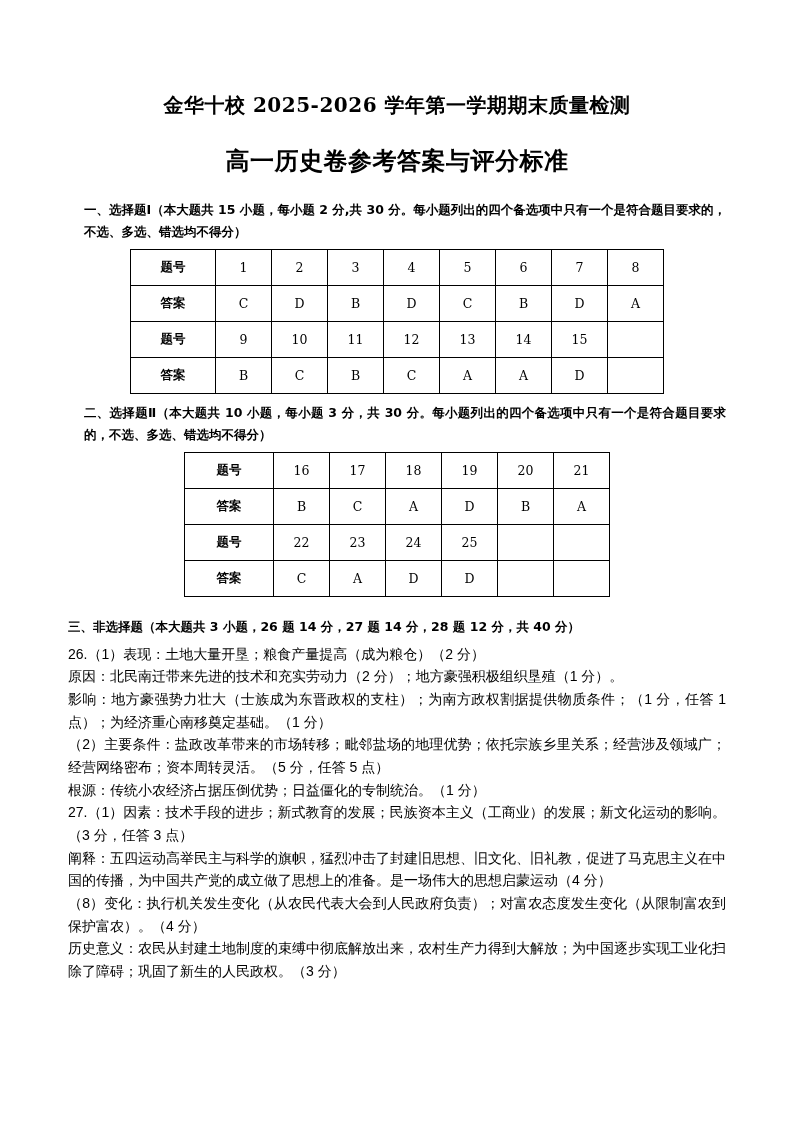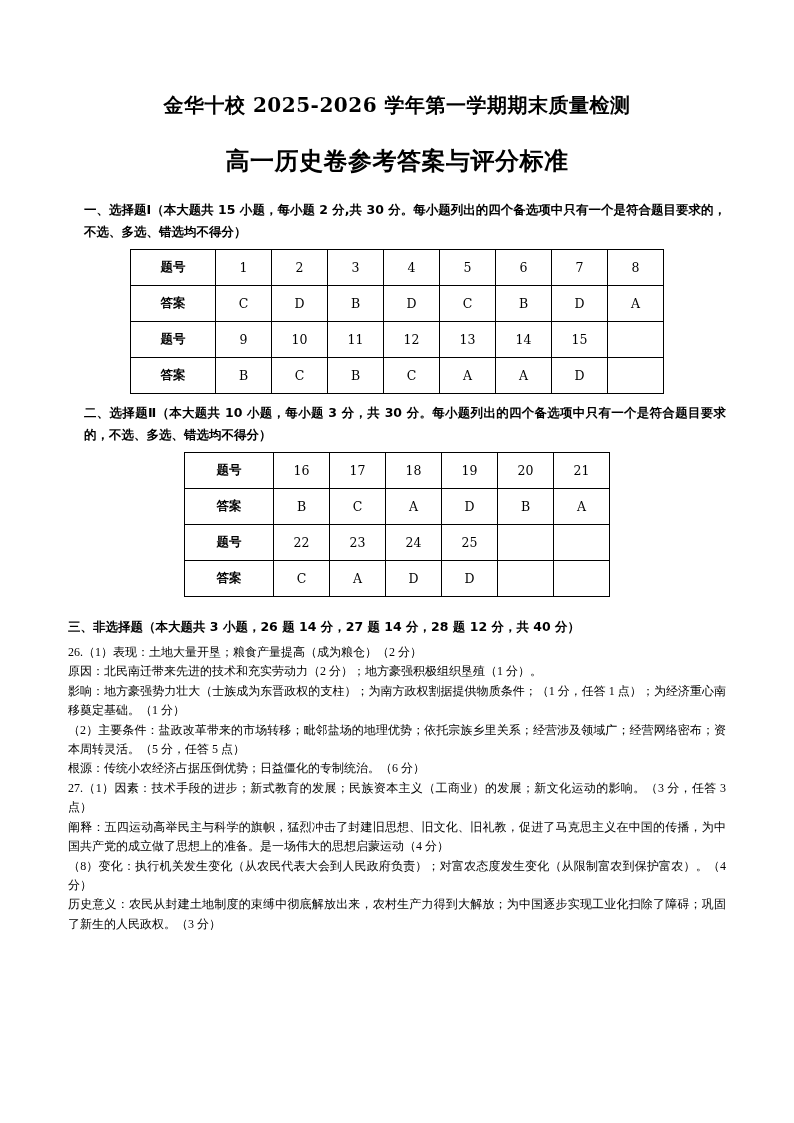--- a/index.html
+++ b/index.html
@@ -66,24 +66,24 @@
     font-weight: bold;
     font-family: Liberation Serif, serif;
   }
   table.t1 { width: 512px; }
   table.t1 td { width: 53px; }
   table.t1 td.hdr { width: 82px; }
   table.t2 { width: 404px; }
   table.t2 td { width: 53px; }
   table.t2 td.hdr { width: 86px; }
   .body-text {
-    font-size: 12px;
+    font-size: 14px;
     line-height: 1.62;
     text-align: justify;
-    font-family: Liberation Serif, serif;
+    font-family: Liberation Sans, sans-serif;
   }
   .body-text p {
     margin: 0;
   }
 </style>
 </head>
 <body>
 
 <div class="page">
 
@@ -184,21 +184,21 @@
     </tbody>
   </table>
 
   <div class="section-head-3">三、非选择题（本大题共 3 小题，26 题 14 分，27 题 14 分，28 题 12 分，共 40 分）</div>
 
   <div class="body-text">
     <p>26.（1）表现：土地大量开垦；粮食产量提高（成为粮仓）（2 分）</p>
     <p>原因：北民南迁带来先进的技术和充实劳动力（2 分）；地方豪强积极组织垦殖（1 分）。</p>
     <p>影响：地方豪强势力壮大（士族成为东晋政权的支柱）；为南方政权割据提供物质条件；（1 分，任答 1 点）；为经济重心南移奠定基础。（1 分）</p>
     <p>（2）主要条件：盐政改革带来的市场转移；毗邻盐场的地理优势；依托宗族乡里关系；经营涉及领域广；经营网络密布；资本周转灵活。（5 分，任答 5 点）</p>
-    <p>根源：传统小农经济占据压倒优势；日益僵化的专制统治。（6 分）</p>
+    <p>根源：传统小农经济占据压倒优势；日益僵化的专制统治。（1 分）</p>
   </div>
 
   <div class="body-text">
     <p>27.（1）因素：技术手段的进步；新式教育的发展；民族资本主义（工商业）的发展；新文化运动的影响。（3 分，任答 3 点）</p>
     <p>阐释：五四运动高举民主与科学的旗帜，猛烈冲击了封建旧思想、旧文化、旧礼教，促进了马克思主义在中国的传播，为中国共产党的成立做了思想上的准备。是一场伟大的思想启蒙运动（4 分）</p>
     <p>（8）变化：执行机关发生变化（从农民代表大会到人民政府负责）；对富农态度发生变化（从限制富农到保护富农）。（4 分）</p>
     <p>历史意义：农民从封建土地制度的束缚中彻底解放出来，农村生产力得到大解放；为中国逐步实现工业化扫除了障碍；巩固了新生的人民政权。（3 分）</p>
   </div>
 
 

